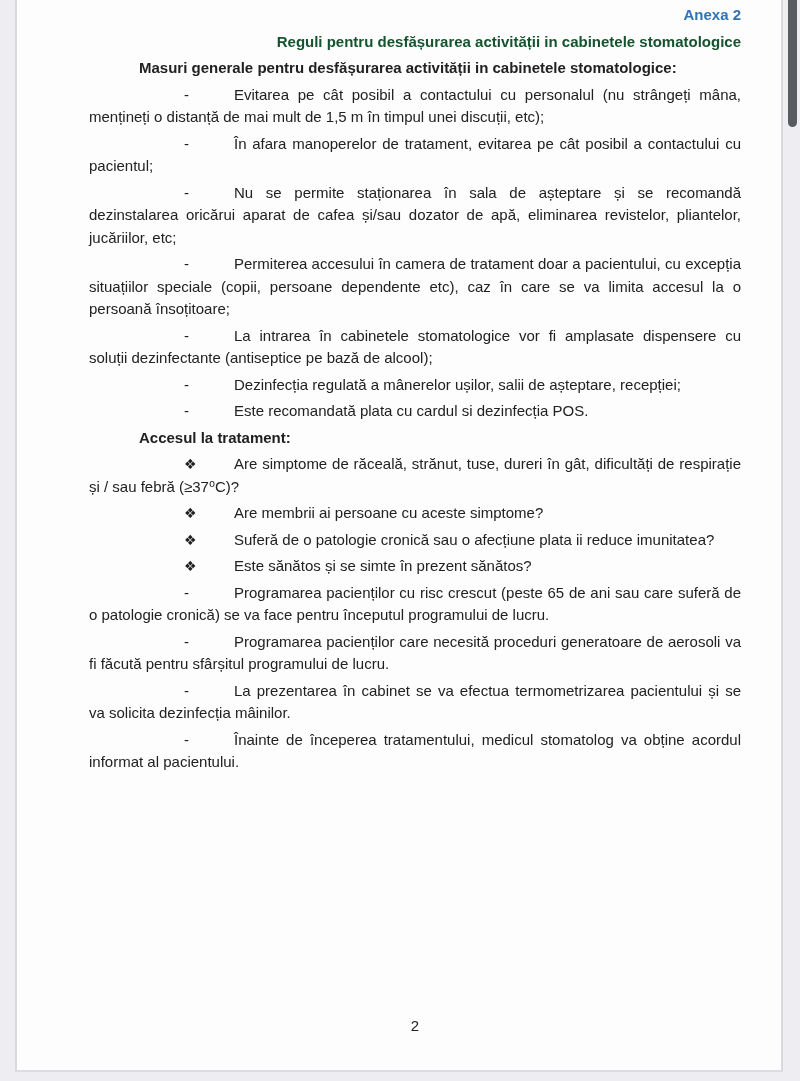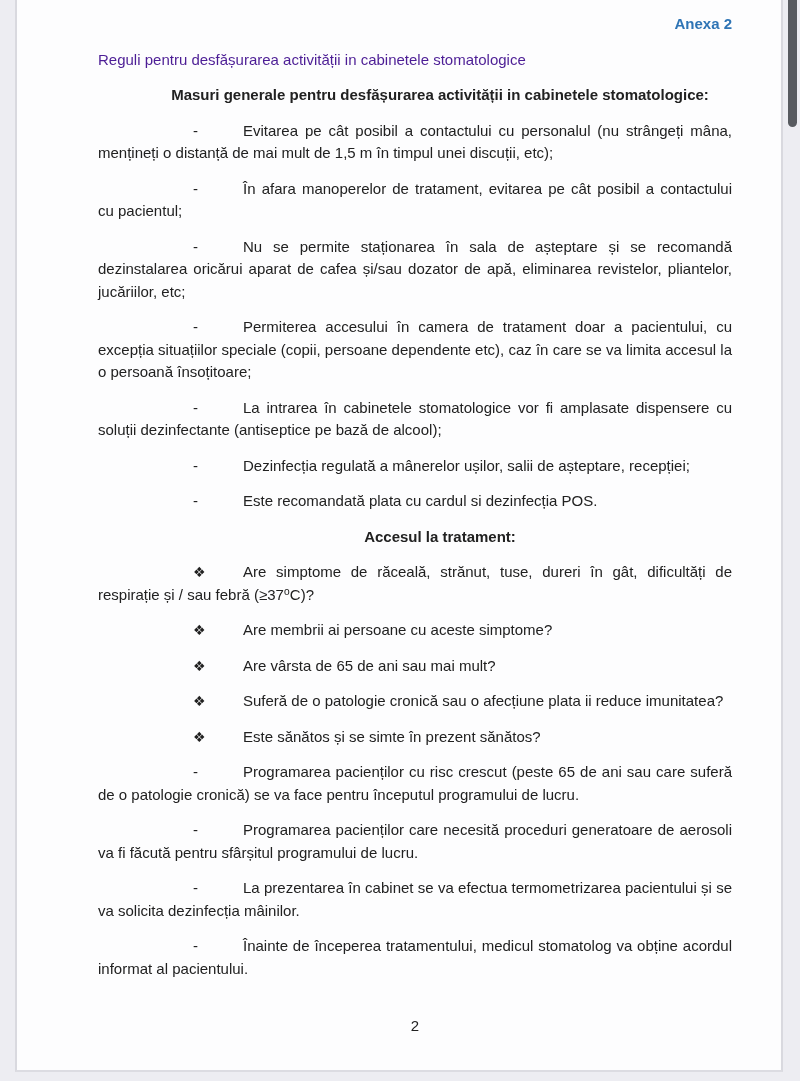--- a/index.html
+++ b/index.html
@@ -28,42 +28,41 @@
   }
   .content {
     position: absolute;
     left: 68px;
     top: 0;
     width: 660px;
     color: #212121;
     font-size: 15px;
     line-height: 22.5px;
   }
-  .content p { margin: 13px; }
+  .content p { margin: 4px; }
   .annex {
     margin-top: 58px;
     text-align: right;
     font-weight: bold;
     color: #2e74b5;
   }
   .doc-title {
     margin-top: 22px;
-    text-align: left;
-    font-weight: normal;
-    color: #4c1d95;
+    text-align: right;
+    font-weight: bold;
+    color: #14532d;
   }
   .intro {
     margin-top: 36px;
     text-align: justify;
     text-indent: 50px;
   }
   .sec-heading {
     font-weight: bold;
     text-indent: 50px;
-    text-align: center;
   }
   .li {
     text-align: justify;
     text-indent: 95px;
   }
   .li .marker {
     display: inline-block;
     width: 50px;
     text-indent: 0;
   }
@@ -118,21 +117,20 @@
     <p class="li"><span class="marker">-</span><span>Permiterea accesului în camera de tratament doar a pacientului, cu excepția situațiilor speciale (copii, persoane dependente etc), caz în care se va limita accesul la o persoană însoțitoare;</span></p>
     <p class="li"><span class="marker">-</span><span>La intrarea în cabinetele stomatologice vor fi amplasate dispensere cu soluții dezinfectante (antiseptice pe bază de alcool);</span></p>
     <p class="li"><span class="marker">-</span><span>Dezinfecția regulată a mânerelor ușilor, salii de așteptare, recepției;</span></p>
     <p class="li"><span class="marker">-</span><span>Este recomandată plata cu cardul si dezinfecția POS.</span></p>
 
     <p class="sec-heading">Accesul la tratament:</p>
 
 
     <p class="li diamond"><span class="marker">❖</span><span>Are simptome de răceală, strănut, tuse, dureri în gât, dificultăți de respirație și / sau febră (≥37⁰C)?</span></p>
     <p class="li diamond"><span class="marker">❖</span><span>Are membrii ai persoane cu aceste simptome?</span></p>
-    <p class="li diamond"><span class="marker">❖</span><span>Are vârsta de 65 de ani sau mai mult?</span></p>
     <p class="li diamond"><span class="marker">❖</span><span>Suferă de o patologie cronică sau o afecțiune plata ii reduce imunitatea?</span></p>
     <p class="li diamond"><span class="marker">❖</span><span>Este sănătos și se simte în prezent sănătos?</span></p>
 
     <p class="li"><span class="marker">-</span><span>Programarea pacienților cu risc crescut (peste 65 de ani sau care suferă de o patologie cronică) se va face pentru începutul programului de lucru.</span></p>
     <p class="li"><span class="marker">-</span><span>Programarea pacienților care necesită proceduri generatoare de aerosoli va fi făcută pentru sfârșitul programului de lucru.</span></p>
     <p class="li"><span class="marker">-</span><span>La prezentarea în cabinet se va efectua termometrizarea pacientului și se va solicita dezinfecția mâinilor.</span></p>
     <p class="li"><span class="marker">-</span><span>Înainte de începerea tratamentului, medicul stomatolog va obține acordul informat al pacientului.</span></p>
 
   </div>
 

